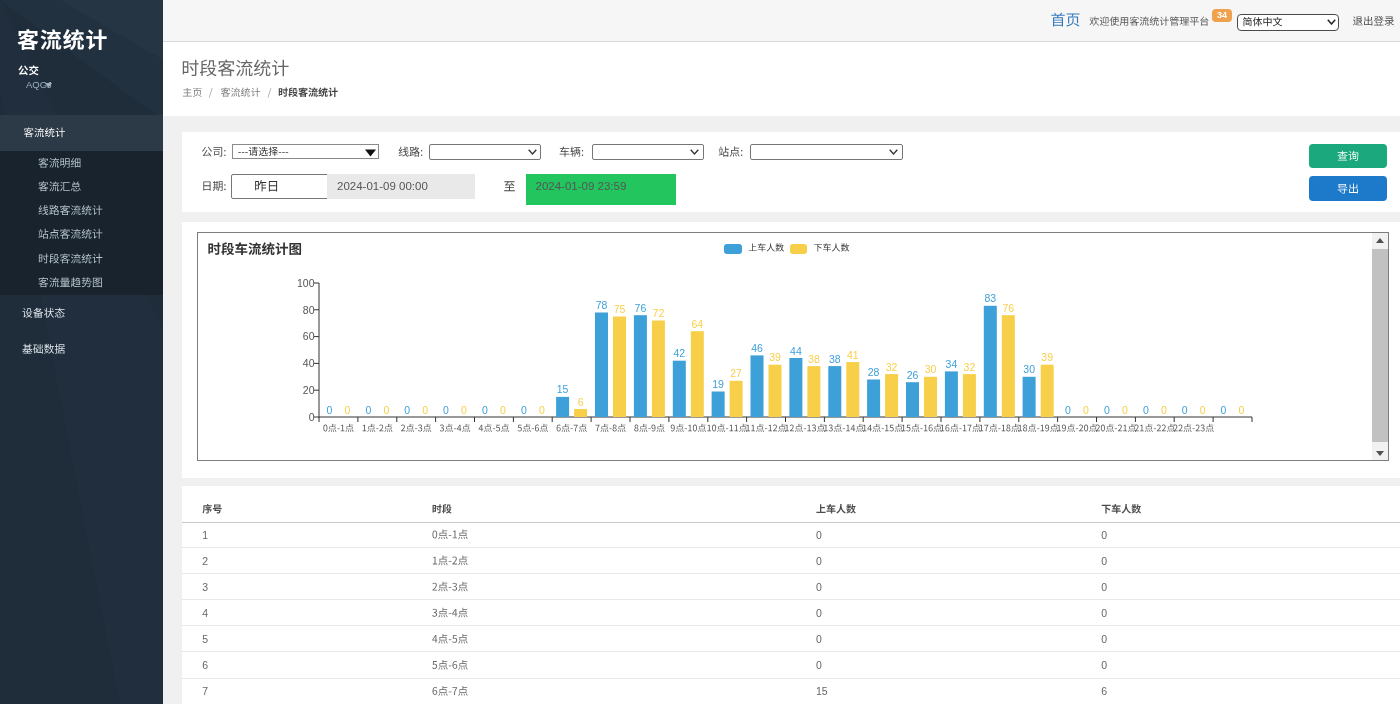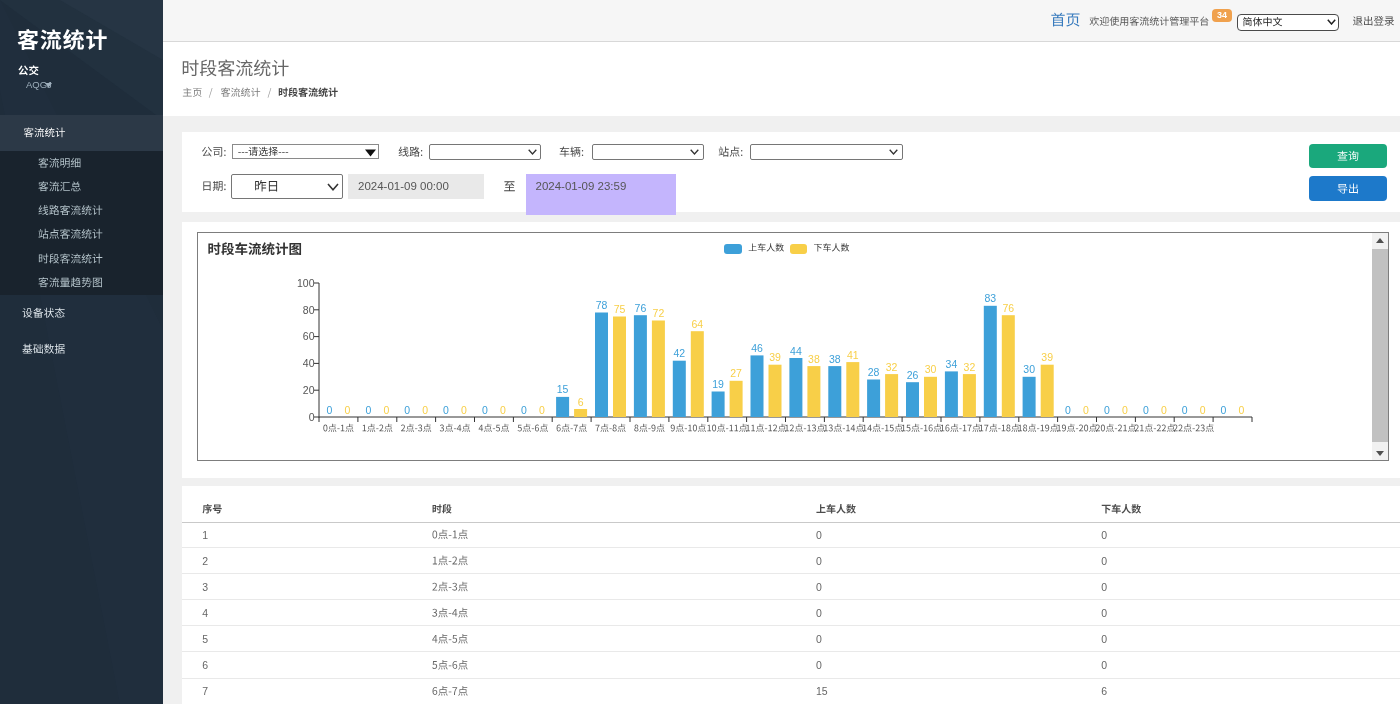--- a/index.html
+++ b/index.html
@@ -40,23 +40,23 @@
     <path d="M0.7 0.7 L4.5 5 L8.3 0.7" stroke="#333" stroke-width="1.3" fill="none"></path>
   </svg>
 <div style="position:absolute;left:749.6px;top:143.6px;width:153px;height:16.0px;background:#fff;border:1px solid #767676;border-radius:2px;box-sizing:border-box;"></div>
 <svg style="position:absolute;left:889px;top:149px;" width="9" height="6" viewBox="0 0 9 6">
     <path d="M0.7 0.7 L4.5 5 L8.3 0.7" stroke="#333" stroke-width="1.3" fill="none"></path>
   </svg>
 <div style="position:absolute;left:231.4px;top:173.7px;width:112px;height:25.5px;background:#fff;border:1px solid #767676;border-radius:2px;box-sizing:border-box;"></div>
 <svg style="position:absolute;left:327px;top:183px;" width="12" height="8" viewBox="0 0 12 8">
     <path d="M1 1 L6 6.7 L11 1" stroke="#333" stroke-width="1.6" fill="none"></path>
   </svg>
-<div style="position:absolute;left:348px;top:174px;width:136px;height:24.5px;background:#e9e9e9;font:11.5px/24.5px Liberation Sans,sans-serif;color:#555;text-indent:10px;">2024-01-09 00:00</div>
+<div style="position:absolute;left:327px;top:174px;width:148px;height:24.5px;background:#e9e9e9;font:11.5px/24.5px Liberation Sans,sans-serif;color:#555;text-indent:10px;">2024-01-09 00:00</div>
 <div style="position:absolute;left:495px;top:174px;width:30.5px;height:24.5px;background:#fff;"></div>
-<div style="position:absolute;left:525.5px;top:174px;width:150px;height:41px;background:#c4b5fd;font:11.5px/24.5px Liberation Sans,sans-serif;color:#555;text-indent:10px;">2024-01-09 23:59</div>
+<div style="position:absolute;left:525.5px;top:174px;width:150px;height:31px;background:#22c55e;font:11.5px/24.5px Liberation Sans,sans-serif;color:#555;text-indent:10px;">2024-01-09 23:59</div>
 <div style="position:absolute;left:1309px;top:143.5px;width:78px;height:24.5px;background:#1aa87c;border-radius:4px;"></div>
 <div style="position:absolute;left:1309px;top:176.3px;width:78px;height:24.5px;background:#1d79ca;border-radius:4px;"></div>
 <div style="position:absolute;left:182px;top:222px;width:1218px;height:256px;background:#ffffff;"></div>
 <div style="position:absolute;left:197px;top:232px;width:1192px;height:229px;background:#fff;border:1px solid #7d7d7d;box-sizing:border-box;"></div>
 <div style="position:absolute;left:724.4px;top:244px;width:17.5px;height:9.5px;border-radius:3px;background:#3da0d9;"></div>
 <div style="position:absolute;left:789.7px;top:244px;width:17.5px;height:9.5px;border-radius:3px;background:#f8cf48;"></div>
 <svg style="position:absolute;left:0;top:0;" width="1400" height="478" viewBox="0 0 1400 478">
     <line x1="319.0" y1="283" x2="319.0" y2="417.5" stroke="#333" stroke-width="1"></line>
     <line x1="319.0" y1="417" x2="1252" y2="417" stroke="#333" stroke-width="1"></line>
     <line x1="314.0" y1="417.0" x2="319.0" y2="417.0" stroke="#333" stroke-width="1"></line>

